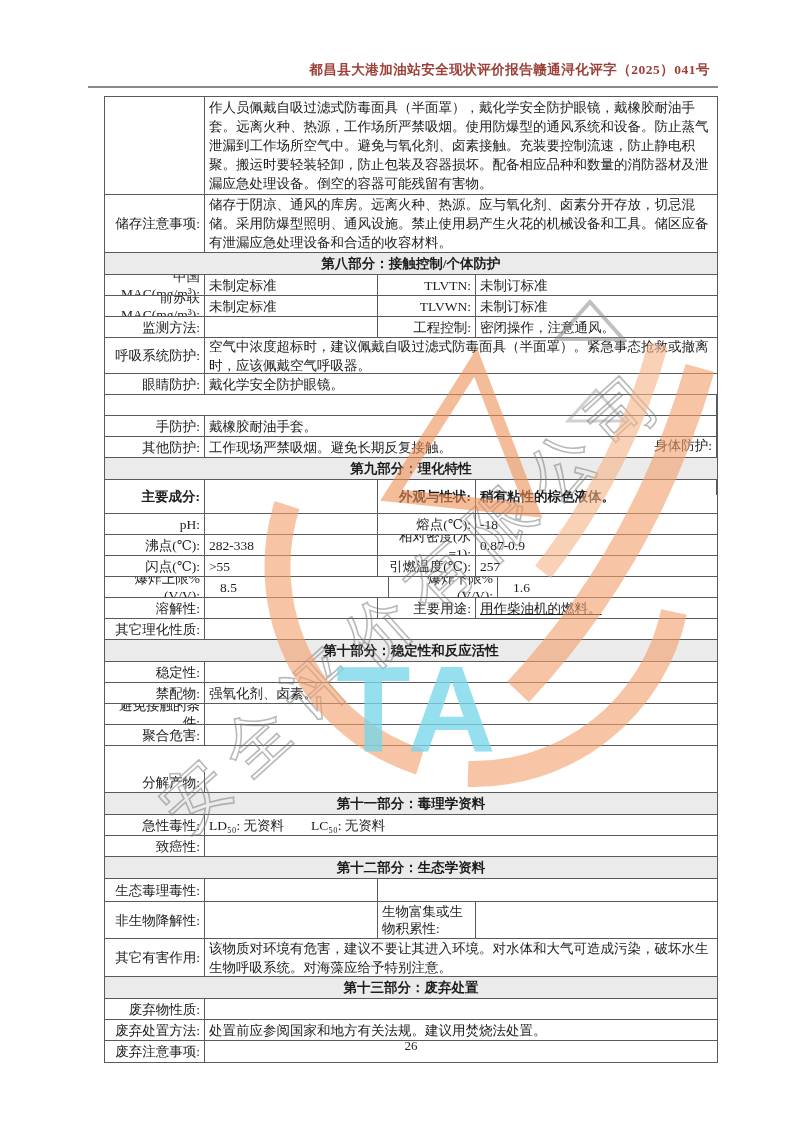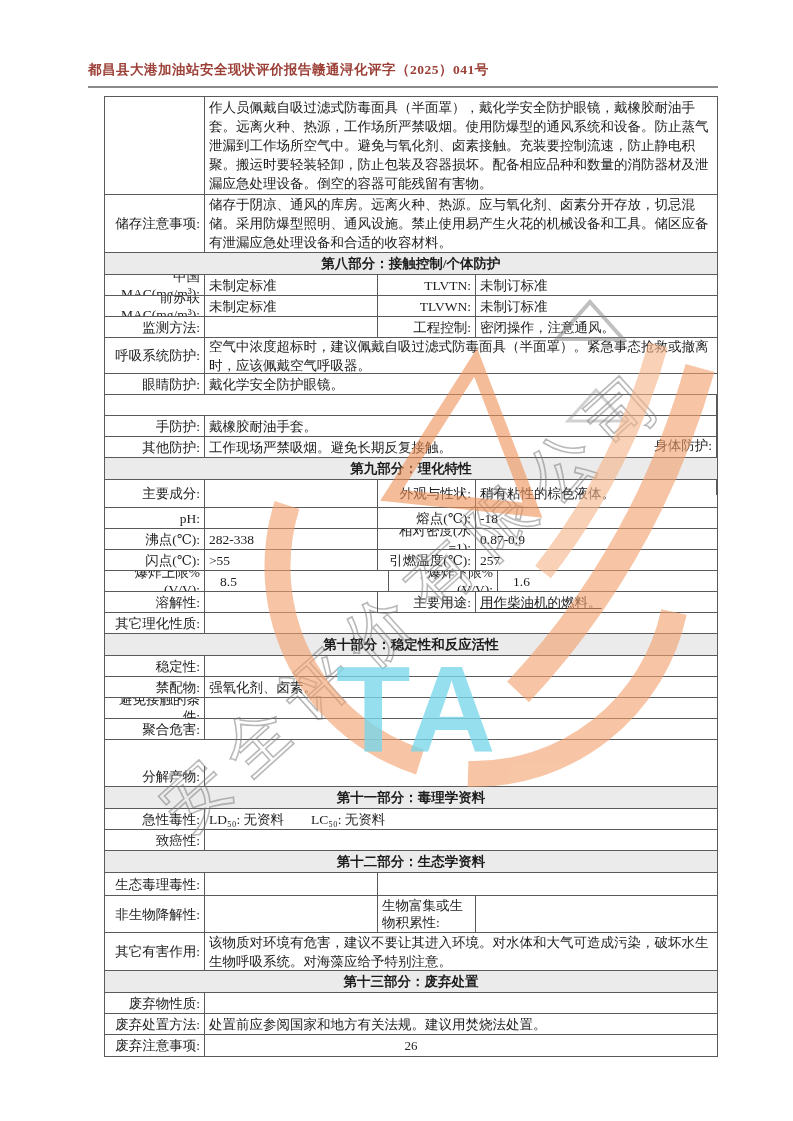--- a/index.html
+++ b/index.html
@@ -3,22 +3,22 @@
 <meta charset="utf-8">
 <style>
   html,body{margin:0;padding:0;background:#ffffff;}
   .page{
     position:relative;width:793px;height:1121px;background:#ffffff;
     font-family:"Liberation Serif","DejaVu Serif",serif;color:#1c1c1c;
     overflow:hidden;
   }
   
   .doc-header{
-    position:absolute;top:61px;left:88px;width:630px;
-    display:flex;justify-content:flex-start;align-items:flex-end;
+    position:absolute;top:61px;left:80px;width:630px;
+    display:flex;justify-content:flex-end;align-items:flex-end;
     font-size:13.5px;font-weight:600;color:#9c4038;letter-spacing:.5px;
   }
   .header-rule{
     position:absolute;top:86px;left:88px;width:630px;height:0;
     border-top:2px solid #8a8a8a;
   }
   
   .doc-table{
     position:absolute;top:96px;left:104px;width:614px;
     border:1px solid #5a5a5a;box-sizing:border-box;
@@ -162,21 +162,21 @@
         </div>
         <div class="t-cell value" style="flex: 1 1 auto;">
           <span>工作现场严禁吸烟。避免长期反复接触。</span>
         </div>
       </div>
       <div class="t-row" style="height: 22px;">
         <div class="t-cell section" style="flex: 1 1 auto;">
           <span>第九部分：理化特性</span>
         </div>
       </div>
-      <div class="t-row" style="height: 28px;">
+      <div class="t-row" style="height: 34px; font-weight: bold;">
         <div class="t-cell label" style="flex: 0 0 100px;">
           <span>主要成分:</span>
         </div>
         <div class="t-cell value" style="flex: 0 0 173px;">
           <span></span>
         </div>
         <div class="t-cell label" style="flex: 0 0 98px;">
           <span>外观与性状:</span>
         </div>
         <div class="t-cell value" style="flex: 1 1 auto;">

